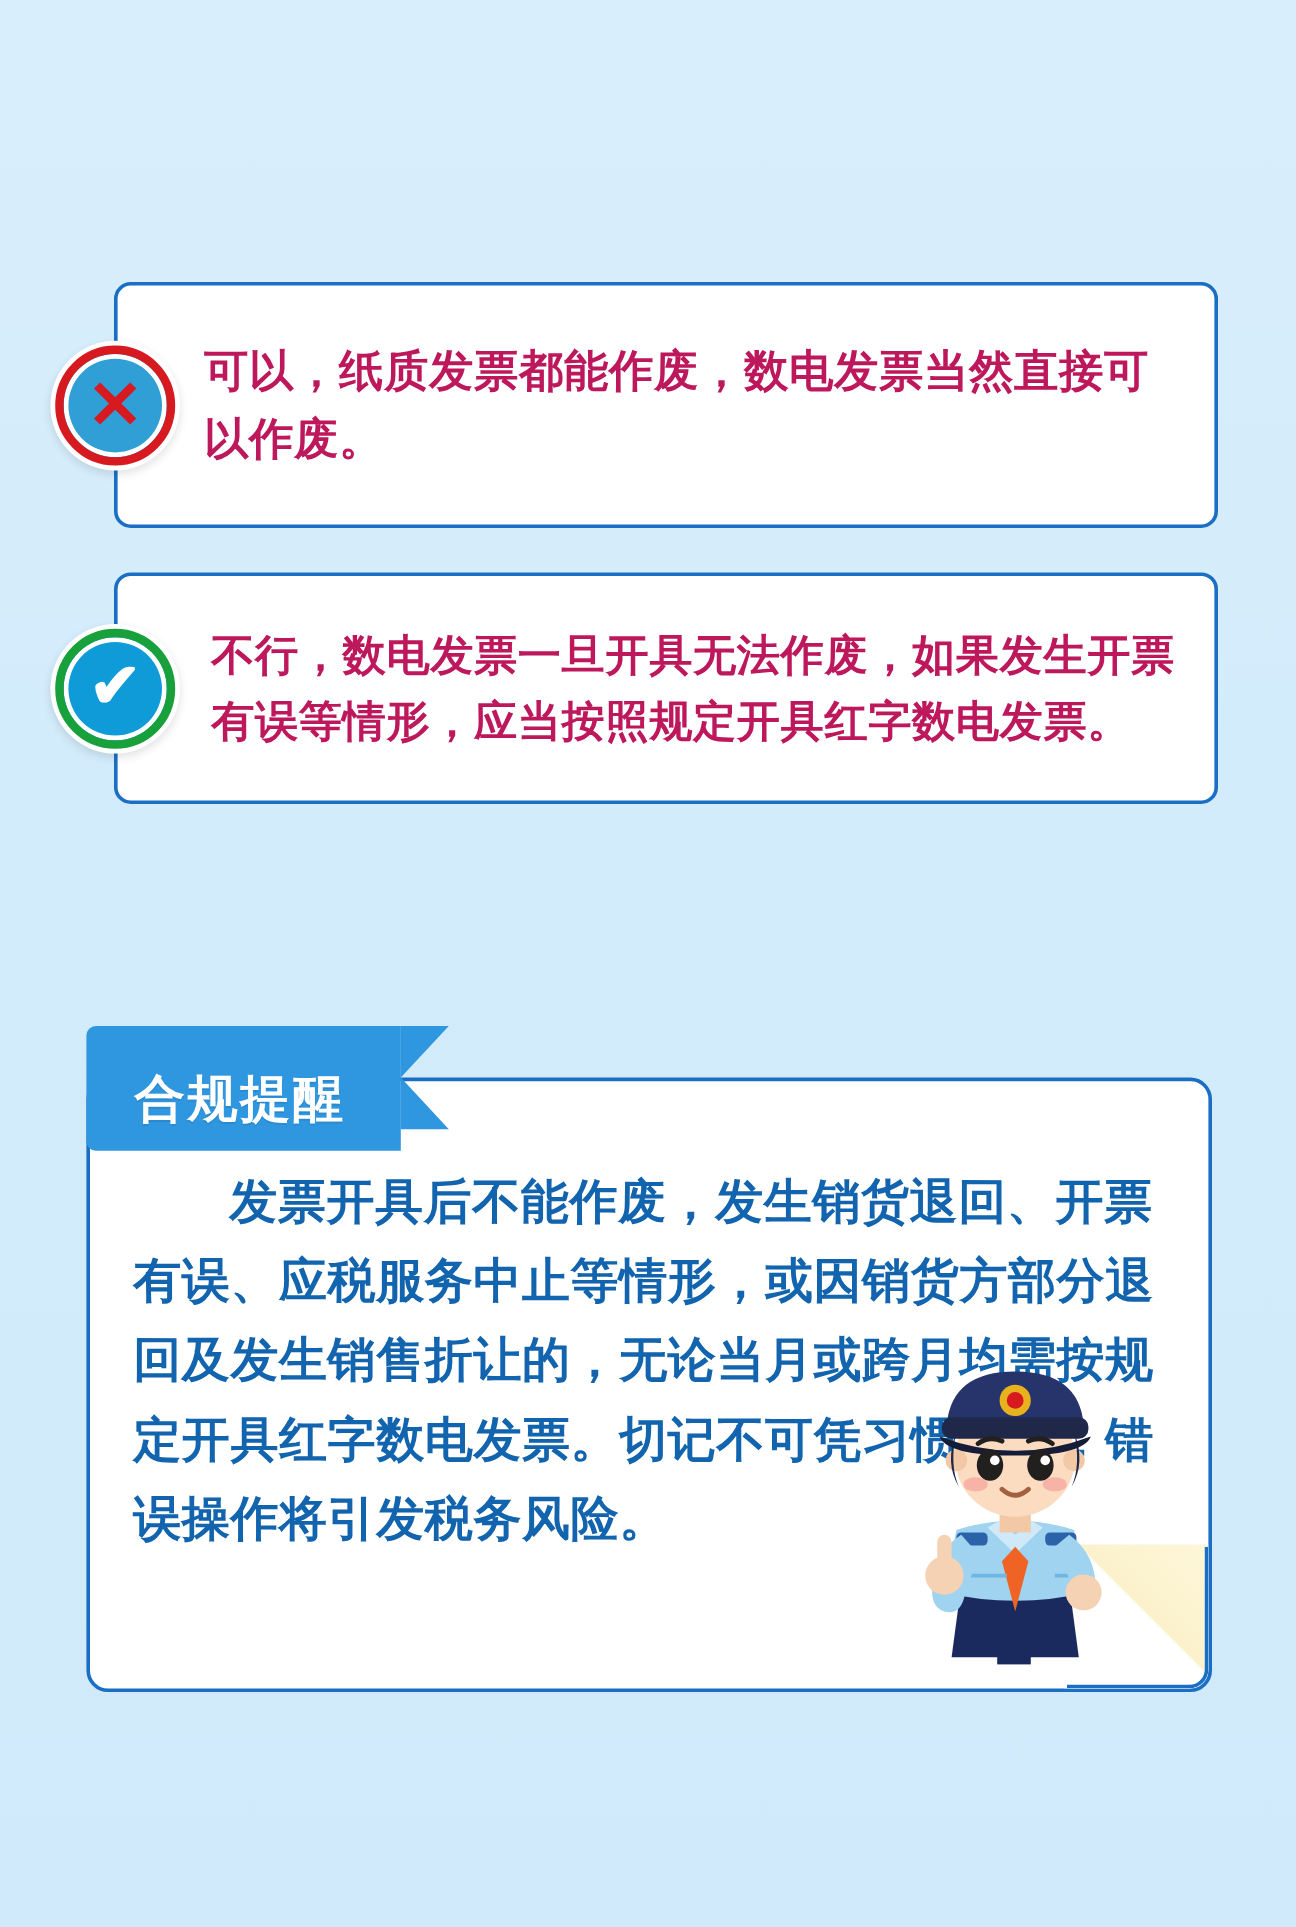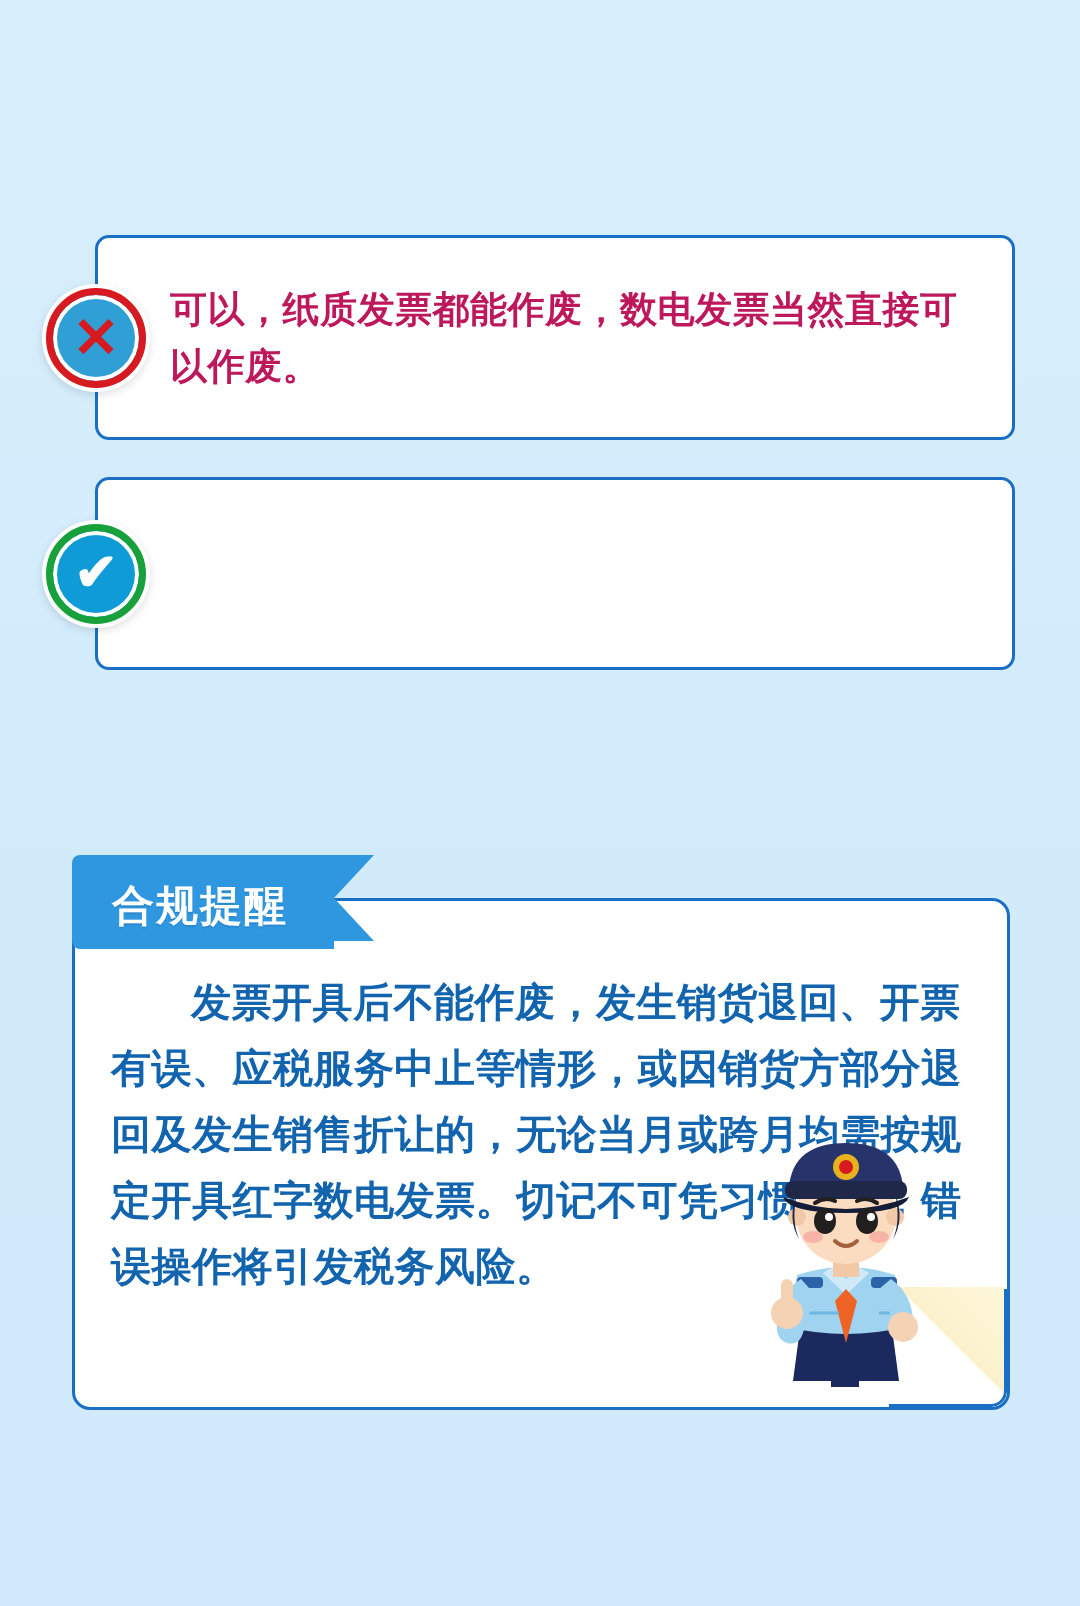--- a/index.html
+++ b/index.html
@@ -120,21 +120,21 @@
     border: 3px solid #1a6fc4;
     border-radius: 18px;
     box-sizing: border-box;
     overflow: hidden;
   }
   .tip-ribbon {
     position: absolute;
     left: 0;
     top: 0;
     height: 86px;
-    padding: 8px 46px 0 40px;
+    padding: 18px 46px 0 40px;
     background: #2f96e0;
     border-radius: 8px 0 0 8px;
     display: flex;
     align-items: center;
     z-index: 5;
   }
   .tip-ribbon .label {
     color: #ffffff;
     font-size: 42px;
     font-weight: bold;
@@ -212,20 +212,21 @@
     </div>
     <div class="answer-text">可以，纸质发票都能作废，数电发票当然直接可以作废。</div>
   </div>
 
   <div class="answer-card right">
     <div class="badge badge-check">
       <div class="badge-inner">
         <span class="glyph">✔</span>
       </div>
     </div>
+    <div class="answer-text">不行，数电发票一旦开具无法作废，如果发生开票有误等情形，应当按照规定开具红字数电发票。</div>
   </div>
 
   <div class="tip-section">
     <div class="tip-box">
       <div class="page-curl"></div>
       <div class="tip-text">发票开具后不能作废，发生销货退回、开票有误、应税服务中止等情形，或因销货方部分退回及发生销售折让的，无论当月或跨月均需按规定开具红字数电发票。切记不可凭习惯处理，错误操作将引发税务风险。</div>
 
       <div class="mascot">
         <svg viewBox="0 0 230 300" width="230" height="300" xmlns="http://www.w3.org/2000/svg">
 

